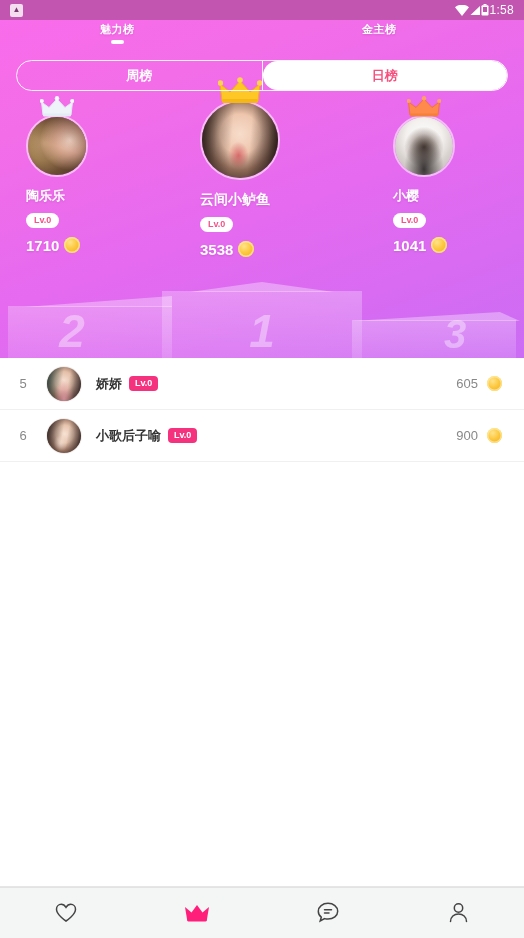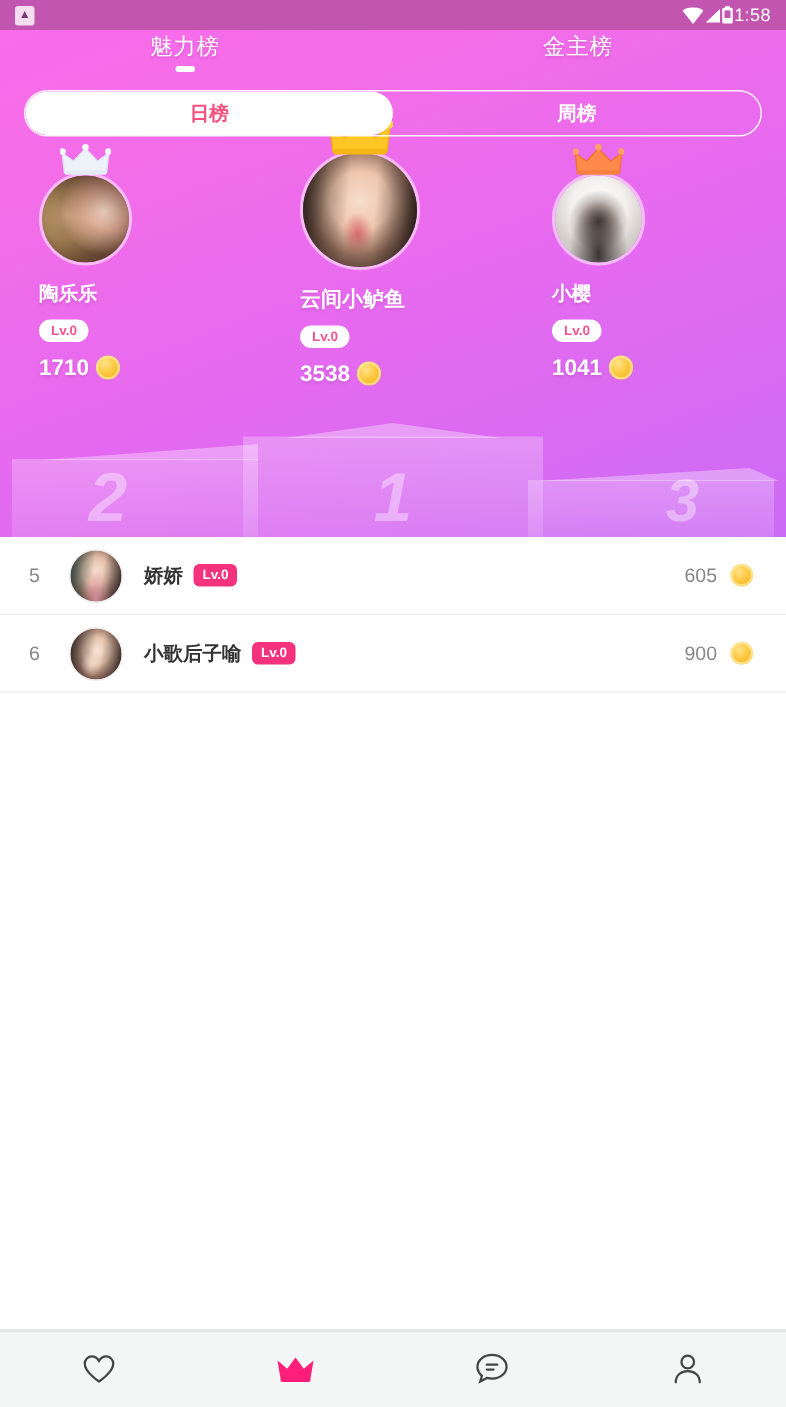--- a/index.html
+++ b/index.html
@@ -57,21 +57,21 @@
     z-index: 6;
   }
   .toptab {
     position: absolute; top: 2px;
     display: flex; flex-direction: column; align-items: center;
     cursor: pointer;
   }
   .toptab.t1 { left: 100px; }
   .toptab.t2 { left: 362px; }
   .toptab-label {
-    font-size: 15px; color: #ffffff; font-weight: normal;
+    font-size: 11px; color: #ffffff; font-weight: bold;
     text-shadow: 0 1px 2px rgba(150,40,140,.25);
     letter-spacing: .5px;
   }
   .toptab-underline {
     margin-top: 3px; width: 13px; height: 4px; border-radius: 2px;
     background: #ffffff;
   }
   .toptab-underline.hidden { visibility: hidden; }
 
   
@@ -136,21 +136,21 @@
 
   
   .winners {
     position: absolute; left: 0; top: 0;
     width: 524px; height: 338px;
     z-index: 4;
   }
   .winner { position: absolute; display: flex; flex-direction: column; align-items: flex-start; }
   .winner.w2 { left: 26px; top: 95px; width: 124px; }
   .winner.w1 { left: 200px; top: 80px; width: 124px; }
-  .winner.w3 { left: 368px; top: 95px; width: 124px; }
+  .winner.w3 { left: 393px; top: 95px; width: 124px; }
 
   .avatar-wrap { position: relative; }
   .crown {
     position: absolute; left: 50%; transform: translateX(-50%);
     z-index: 3;
   }
   .crown.c2 { top: -19px; }
   .crown.c1 { top: -23px; }
   .crown.c3 { top: -19px; }
 
@@ -299,22 +299,22 @@
         <span class="toptab-label">魅力榜</span>
         <span class="toptab-underline"></span>
       </div>
       <div class="toptab t2">
         <span class="toptab-label">金主榜</span>
         <span class="toptab-underline hidden"></span>
       </div>
     </div>
 
     <div class="segment">
+      <div class="seg-item">周榜</div>
       <div class="seg-item active">日榜</div>
-      <div class="seg-item">周榜</div>
     </div>
 
     <div class="winners">
 
       <div class="winner w2">
         <div class="avatar-wrap">
           <svg class="crown c2" width="34" height="22" viewBox="0 0 34 22">
             <path d="M3 19 L1.5 6 L9 11.5 L17 3 L25 11.5 L32.5 6 L31 19 Z" fill="#eef3f9" stroke="#dfe8f2" stroke-width="1"></path>
             <circle cx="1.8" cy="5" r="2.1" fill="#f3f8fd"></circle>
             <circle cx="17" cy="2.2" r="2.2" fill="#f3f8fd"></circle>

